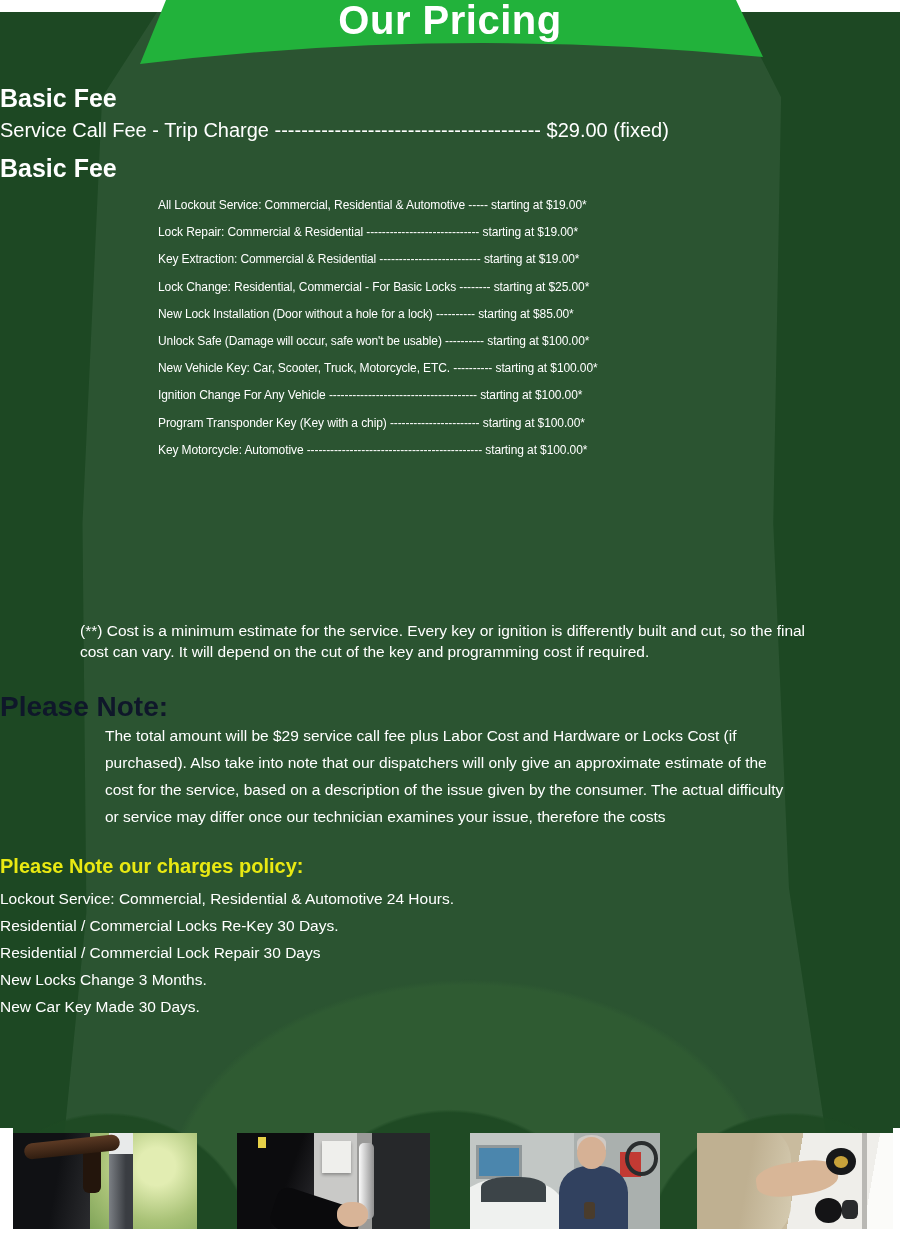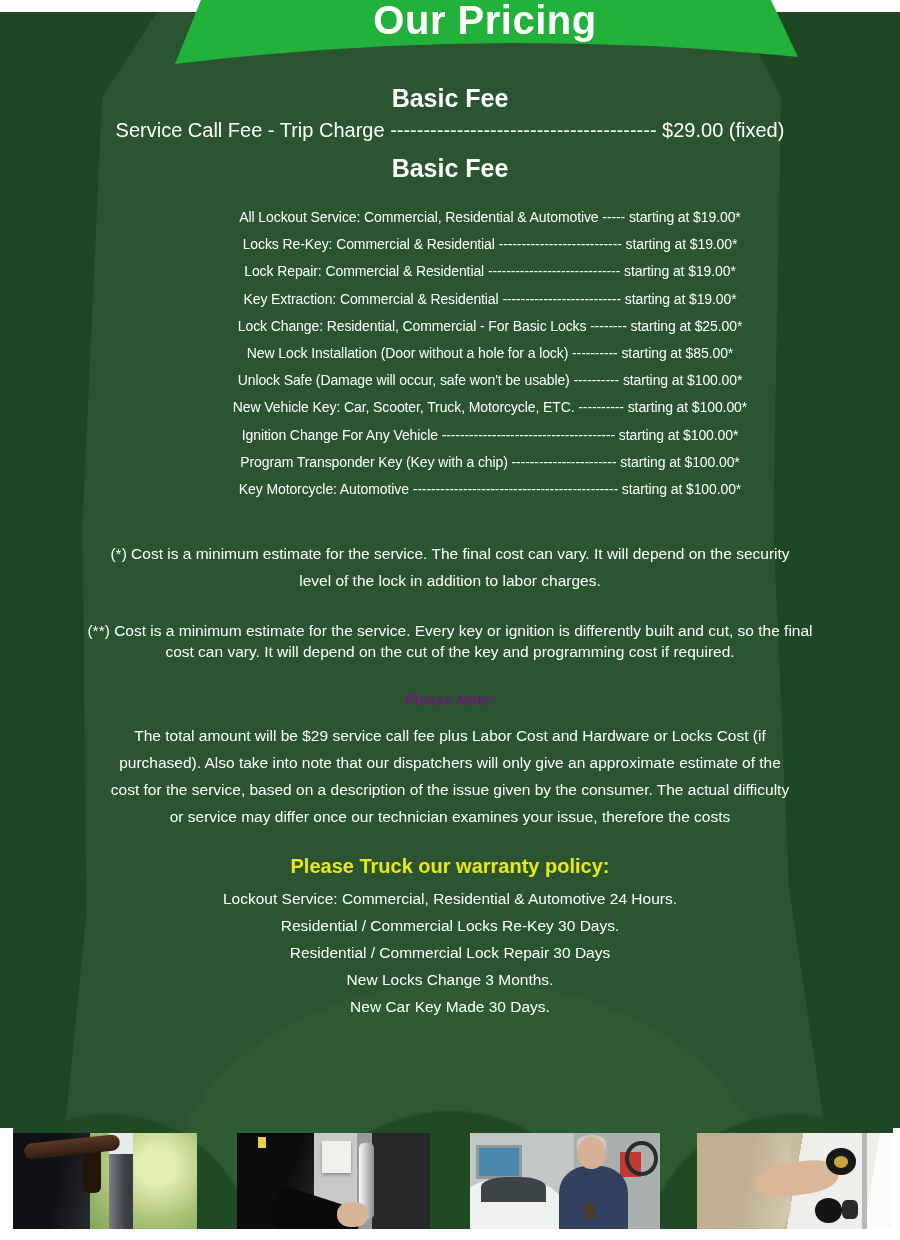--- a/index.html
+++ b/index.html
@@ -15,37 +15,37 @@
   }
   .deco{position:absolute; left:0; right:0; bottom:0; height:420px;
     background:
       radial-gradient(circle 150px at 12% 108%, #1e4a23 0 98%, transparent 100%),
       radial-gradient(circle 170px at 50% 112%, #1e4a23 0 98%, transparent 100%),
       radial-gradient(circle 150px at 88% 108%, #1e4a23 0 98%, transparent 100%),
       radial-gradient(ellipse 420px 300px at 52% 92%, #305c33 0 70%, transparent 72%);
     opacity:.9;
   }
   
-  .ribbon{position:absolute; left:0; top:0; width:756px; height:72px;margin-left:35px;}
+  .ribbon{position:absolute; left:0; top:0; width:756px; height:72px;}
   .ribbon svg{position:absolute; left:0; top:0;}
   .ribbon-title{
     position:absolute; left:0; top:-2px; width:900px; text-align:center;
     color:#ffffff; font-size:40px; font-weight:700; letter-spacing:.5px;
   }
   
-  .sec{position:absolute; left:0; width:900px; text-align:center; color:#ffffff;}
+  .sec{position:absolute; left:0; width:900px; text-align:left; color:#ffffff;}
   .h-fee{font-size:25px; font-weight:700;}
   .h1{top:84px;} .line-service{top:119px; font-size:20px;}
   .h2{top:154px;}
-  .price-list{top:192px; left:158px; width:640px; text-align:center; list-style:none; margin:12px; padding:0;
-      font-size:14px; line-height:27.2px; letter-spacing:-0.1px;}
+  .price-list{top:192px; left:158px; width:640px; text-align:left; list-style:none; margin:0; padding:0;
+      font-size:12px; line-height:27.2px; letter-spacing:-0.1px;}
   .price-list li{white-space:nowrap;}
   .note1{top:540px; left:110px; width:680px; font-size:15.5px; line-height:27px;}
   .note2{top:620px; left:80px; width:740px; font-size:15.5px; line-height:21px;}
-  .pn-head{top:691px; font-size:15px; font-weight:700; color:#701a75;}
+  .pn-head{top:691px; font-size:28px; font-weight:700; color:#0f172a;}
   .pn-body{top:722px; left:105px; width:690px; font-size:15.5px; line-height:27px;}
   .w-head{top:855px; font-size:20px; font-weight:700; color:#e9e912;}
   .w-lines{top:885px; font-size:15.5px; line-height:27px;}
   
   .cover{position:absolute; background:#ffffff;}
   .cover-left{left:0; top:1128px; width:13px; height:112px;}
   .cover-right{right:0; top:1128px; width:7px; height:112px;}
   .photo{position:absolute; top:1133px; height:96px; overflow:hidden;}
   .photo>div{position:absolute;}
   .ph1{left:13px;  width:184px;
@@ -102,39 +102,37 @@
   <div class="sec h1 h-fee">Basic Fee</div>
   <div class="sec line-service">
     <span>Service Call Fee - Trip Charge</span>
     <span>----------------------------------------</span>
     <span>$29.00 (fixed)</span>
   </div>
 
   <div class="sec h2 h-fee">Basic Fee</div>
   <ul class="price-list sec">
     <li><span>All Lockout Service: Commercial, Residential &amp; Automotive</span> <span>-----</span> <span>starting at $19.00*</span></li>
-    <li><span>Locks Re-Key: Commercial &amp; Residential</span> <span>---------------------------</span> <span>starting at $19.00*</span></li>
     <li><span>Lock Repair: Commercial &amp; Residential</span> <span>-----------------------------</span> <span>starting at $19.00*</span></li>
     <li><span>Key Extraction: Commercial &amp; Residential</span> <span>--------------------------</span> <span>starting at $19.00*</span></li>
     <li><span>Lock Change: Residential, Commercial - For Basic Locks</span> <span>--------</span> <span>starting at $25.00*</span></li>
     <li><span>New Lock Installation (Door without a hole for a lock)</span> <span>----------</span> <span>starting at $85.00*</span></li>
     <li><span>Unlock Safe (Damage will occur, safe won't be usable)</span> <span>----------</span> <span>starting at $100.00*</span></li>
     <li><span>New Vehicle Key: Car, Scooter, Truck, Motorcycle, ETC.</span> <span>----------</span> <span>starting at $100.00*</span></li>
     <li><span>Ignition Change For Any Vehicle</span> <span>--------------------------------------</span> <span>starting at $100.00*</span></li>
     <li><span>Program Transponder Key (Key with a chip)</span> <span>-----------------------</span> <span>starting at $100.00*</span></li>
     <li><span>Key Motorcycle: Automotive</span> <span>---------------------------------------------</span> <span>starting at $100.00*</span></li>
   </ul>
 
-  <div class="sec note1">(*) Cost is a minimum estimate for the service. The final cost can vary. It will depend on the security level of the lock in addition to labor charges.</div>
   <div class="sec note2">(**) Cost is a minimum estimate for the service. Every key or ignition is differently built and cut, so the final cost can vary. It will depend on the cut of the key and programming cost if required.</div>
 
   <div class="sec pn-head">Please Note:</div>
   <div class="sec pn-body">The total amount will be $29 service call fee plus Labor Cost and Hardware or Locks Cost (if purchased). Also take into note that our dispatchers will only give an approximate estimate of the cost for the service, based on a description of the issue given by the consumer. The actual difficulty or service may differ once our technician examines your issue, therefore the costs</div>
 
-  <div class="sec w-head">Please Truck our warranty policy:</div>
+  <div class="sec w-head">Please Note our charges policy:</div>
   <div class="sec w-lines">
     <div>Lockout Service: Commercial, Residential &amp; Automotive 24 Hours.</div>
     <div>Residential / Commercial Locks Re-Key 30 Days.</div>
     <div>Residential / Commercial Lock Repair 30 Days</div>
     <div>New Locks Change 3 Months.</div>
     <div>New Car Key Made 30 Days.</div>
   </div>
 
   <div class="cover cover-left"></div>
   <div class="cover cover-right"></div>

